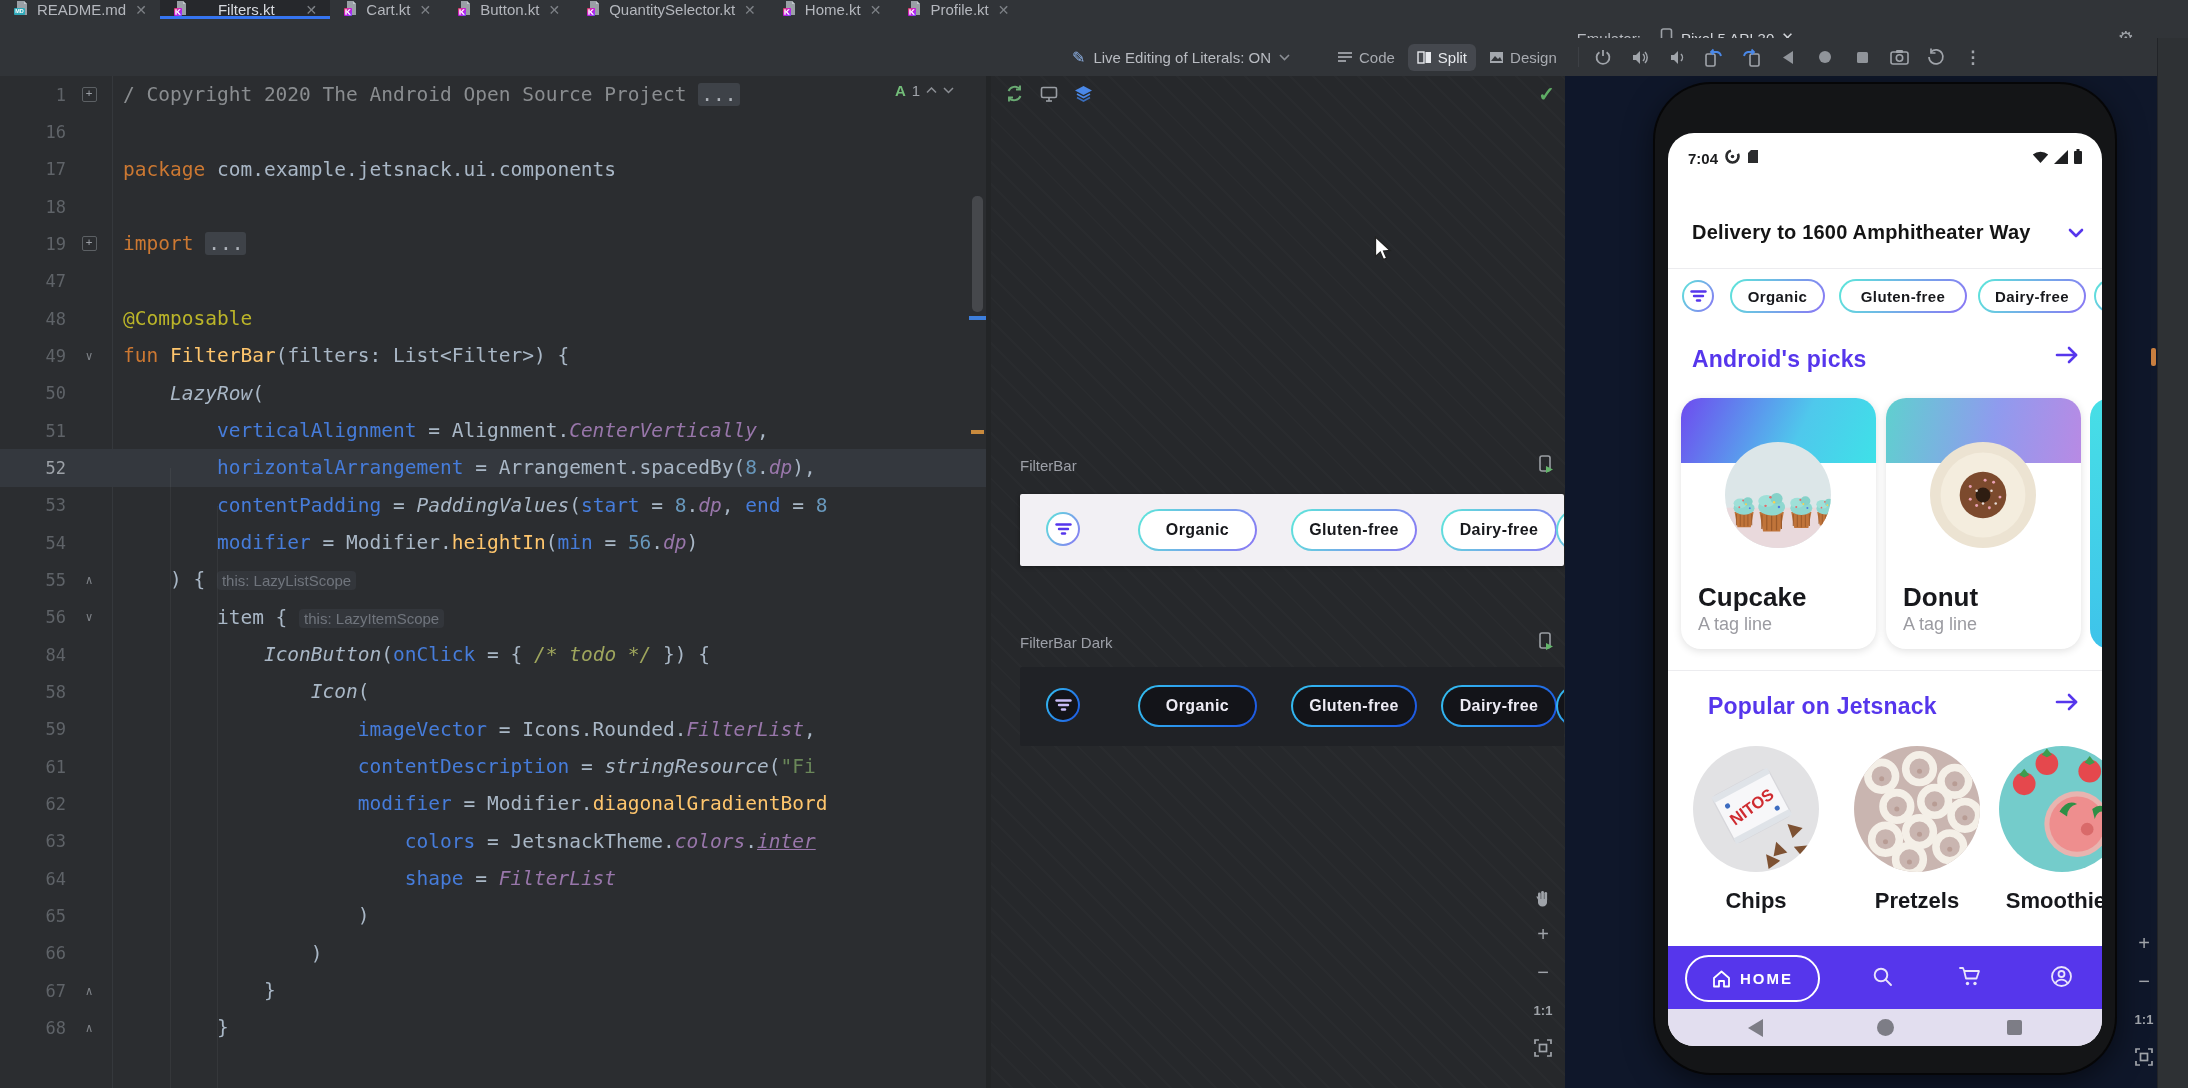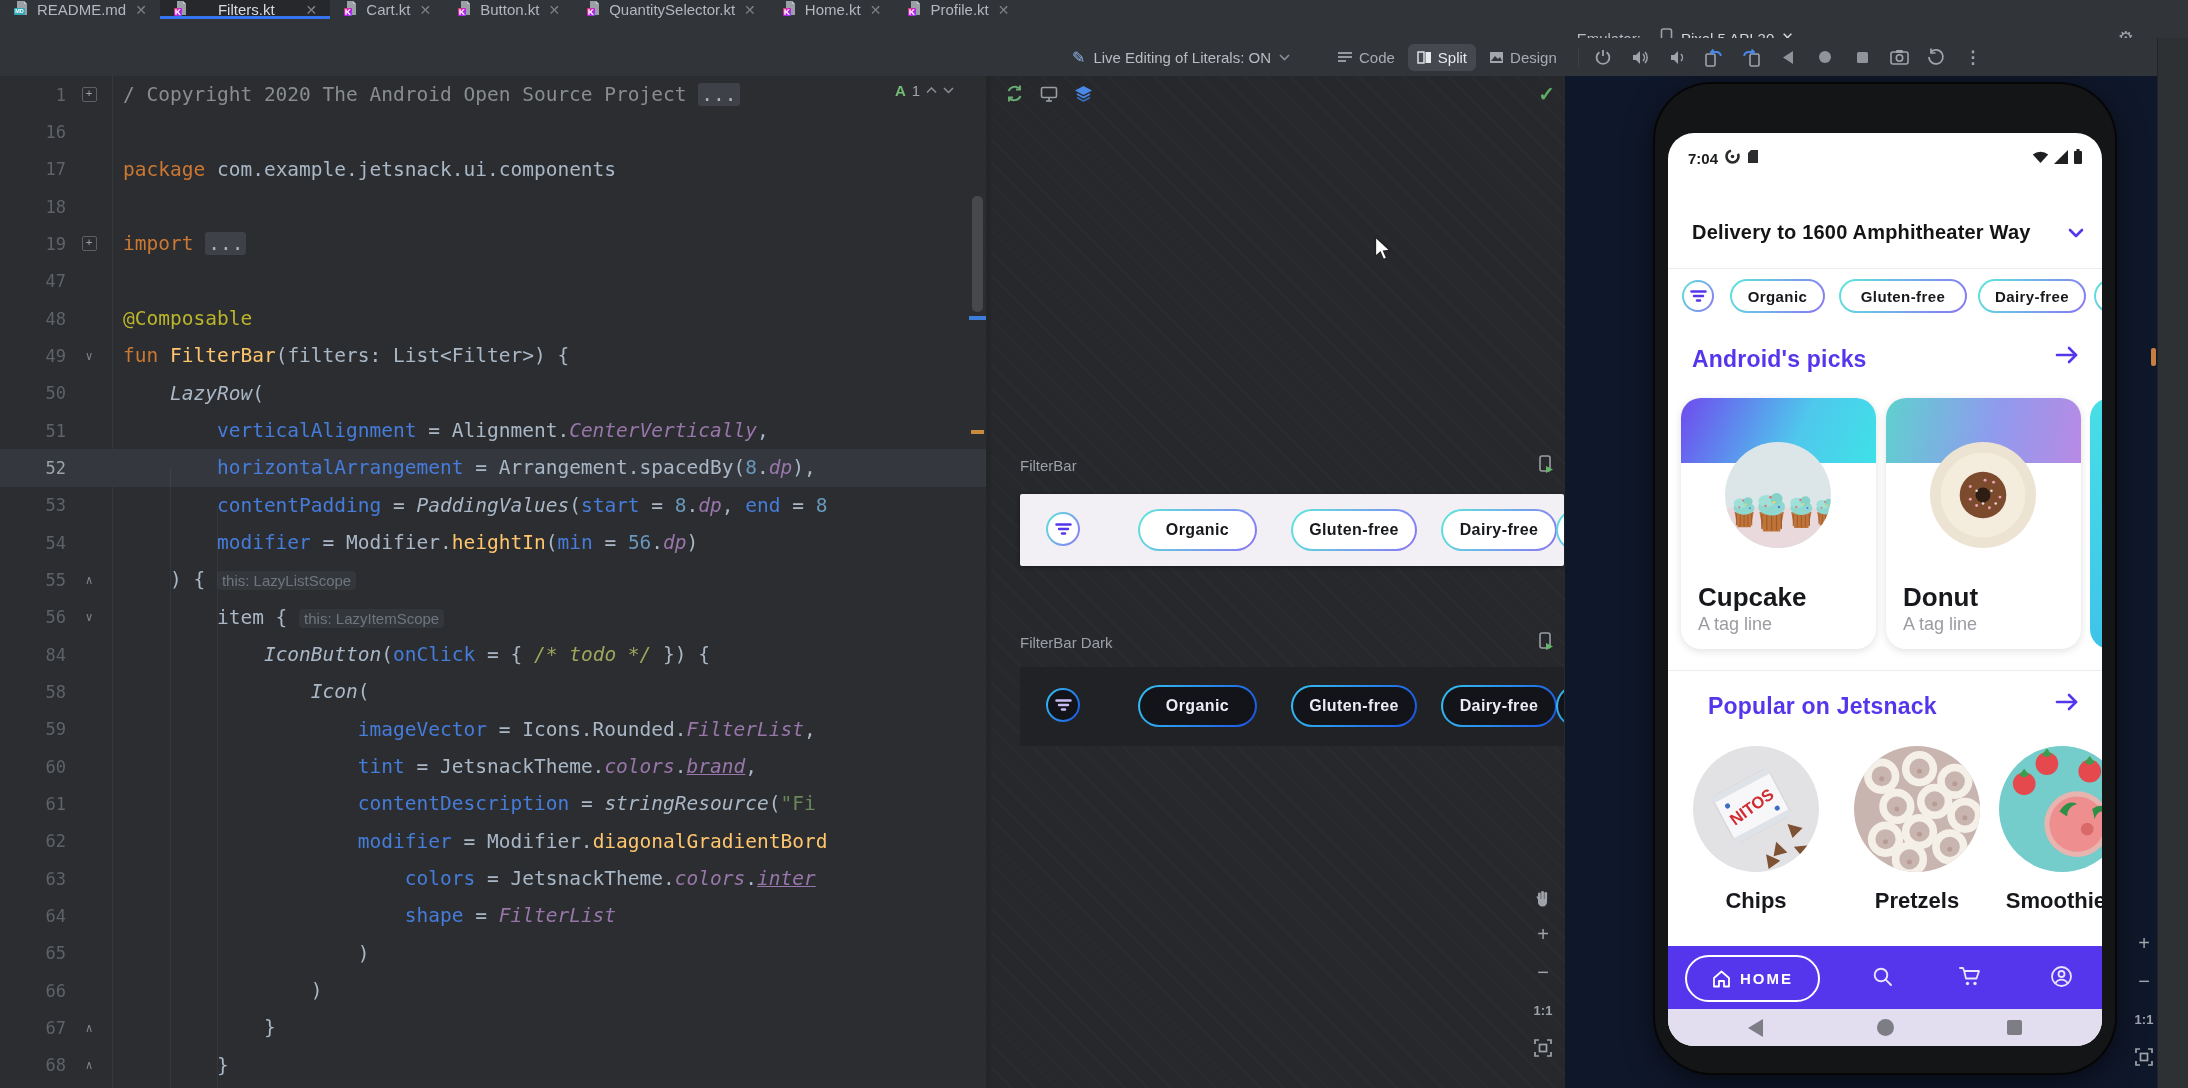--- a/index.html
+++ b/index.html
@@ -352,21 +352,20 @@
         <div class="crow"><span class="lnum">50</span><span class="lfold"></span><span class="lcode"><span class="tk-txt">    </span><span class="tk-call">LazyRow</span><span class="tk-txt">(</span></span></div>
         <div class="crow"><span class="lnum">51</span><span class="lfold"></span><span class="lcode"><span class="tk-txt">        </span><span class="tk-named">verticalAlignment</span><span class="tk-txt"> = Alignment.</span><span class="tk-prop">CenterVertically</span><span class="tk-txt">,</span></span></div>
         <div class="crow cur"><span class="lnum">52</span><span class="lfold"></span><span class="lcode"><span class="tk-txt">        </span><span class="tk-named">horizontalArrangement</span><span class="tk-txt"> = Arrangement.spacedBy(</span><span class="tk-num">8</span><span class="tk-txt">.</span><span class="tk-prop">dp</span><span class="tk-txt">),</span></span></div>
         <div class="crow"><span class="lnum">53</span><span class="lfold"></span><span class="lcode"><span class="tk-txt">        </span><span class="tk-named">contentPadding</span><span class="tk-txt"> = </span><span class="tk-call">PaddingValues</span><span class="tk-txt">(</span><span class="tk-named">start</span><span class="tk-txt"> = </span><span class="tk-num">8</span><span class="tk-txt">.</span><span class="tk-prop">dp</span><span class="tk-txt">, </span><span class="tk-named">end</span><span class="tk-txt"> = </span><span class="tk-num">8</span></span></div>
         <div class="crow"><span class="lnum">54</span><span class="lfold"></span><span class="lcode"><span class="tk-txt">        </span><span class="tk-named">modifier</span><span class="tk-txt"> = Modifier.</span><span class="tk-ext">heightIn</span><span class="tk-txt">(</span><span class="tk-named">min</span><span class="tk-txt"> = </span><span class="tk-num">56</span><span class="tk-txt">.</span><span class="tk-prop">dp</span><span class="tk-txt">)</span></span></div>
         <div class="crow"><span class="lnum">55</span><span class="lfold"><span style="font-size:12px">∧</span></span><span class="lcode"><span class="tk-txt">    ) { </span><span class="tk-hint">this: LazyListScope</span></span></div>
         <div class="crow"><span class="lnum">56</span><span class="lfold"><span style="font-size:12px">∨</span></span><span class="lcode"><span class="tk-txt">        item { </span><span class="tk-hint">this: LazyItemScope</span></span></div>
         <div class="crow"><span class="lnum">84</span><span class="lfold"></span><span class="lcode"><span class="tk-txt">            </span><span class="tk-call">IconButton</span><span class="tk-txt">(</span><span class="tk-named">onClick</span><span class="tk-txt"> = { </span><span class="tk-todo">/* todo */</span><span class="tk-txt"> }) {</span></span></div>
         <div class="crow"><span class="lnum">58</span><span class="lfold"></span><span class="lcode"><span class="tk-txt">                </span><span class="tk-call">Icon</span><span class="tk-txt">(</span></span></div>
         <div class="crow"><span class="lnum">59</span><span class="lfold"></span><span class="lcode"><span class="tk-txt">                    </span><span class="tk-named">imageVector</span><span class="tk-txt"> = Icons.Rounded.</span><span class="tk-prop">FilterList</span><span class="tk-txt">,</span></span></div>
-        <div class="crow"><span class="lnum">60</span><span class="lfold"></span><span class="lcode"><span class="tk-txt">                    </span><span class="tk-named">tint</span><span class="tk-txt"> = JetsnackTheme.</span><span class="tk-prop">colors</span><span class="tk-txt">.</span><span class="tk-propu">brand</span><span class="tk-txt">,</span></span></div>
         <div class="crow"><span class="lnum">61</span><span class="lfold"></span><span class="lcode"><span class="tk-txt">                    </span><span class="tk-named">contentDescription</span><span class="tk-txt"> = </span><span class="tk-call">stringResource</span><span class="tk-txt">(</span><span class="tk-str">"Fi</span></span></div>
         <div class="crow"><span class="lnum">62</span><span class="lfold"></span><span class="lcode"><span class="tk-txt">                    </span><span class="tk-named">modifier</span><span class="tk-txt"> = Modifier.</span><span class="tk-ext">diagonalGradientBord</span></span></div>
         <div class="crow"><span class="lnum">63</span><span class="lfold"></span><span class="lcode"><span class="tk-txt">                        </span><span class="tk-named">colors</span><span class="tk-txt"> = JetsnackTheme.</span><span class="tk-prop">colors</span><span class="tk-txt">.</span><span class="tk-propu">inter</span></span></div>
         <div class="crow"><span class="lnum">64</span><span class="lfold"></span><span class="lcode"><span class="tk-txt">                        </span><span class="tk-named">shape</span><span class="tk-txt"> = </span><span class="tk-prop">FilterList</span></span></div>
         <div class="crow"><span class="lnum">65</span><span class="lfold"></span><span class="lcode"><span class="tk-txt">                    )</span></span></div>
         <div class="crow"><span class="lnum">66</span><span class="lfold"></span><span class="lcode"><span class="tk-txt">                )</span></span></div>
         <div class="crow"><span class="lnum">67</span><span class="lfold"><span style="font-size:12px">∧</span></span><span class="lcode"><span class="tk-txt">            }</span></span></div>
         <div class="crow"><span class="lnum">68</span><span class="lfold"><span style="font-size:12px">∧</span></span><span class="lcode"><span class="tk-txt">        }</span></span></div>
       </div>
     <div class="iguide" style="left:170px;top:392px;height:668px;"></div>

